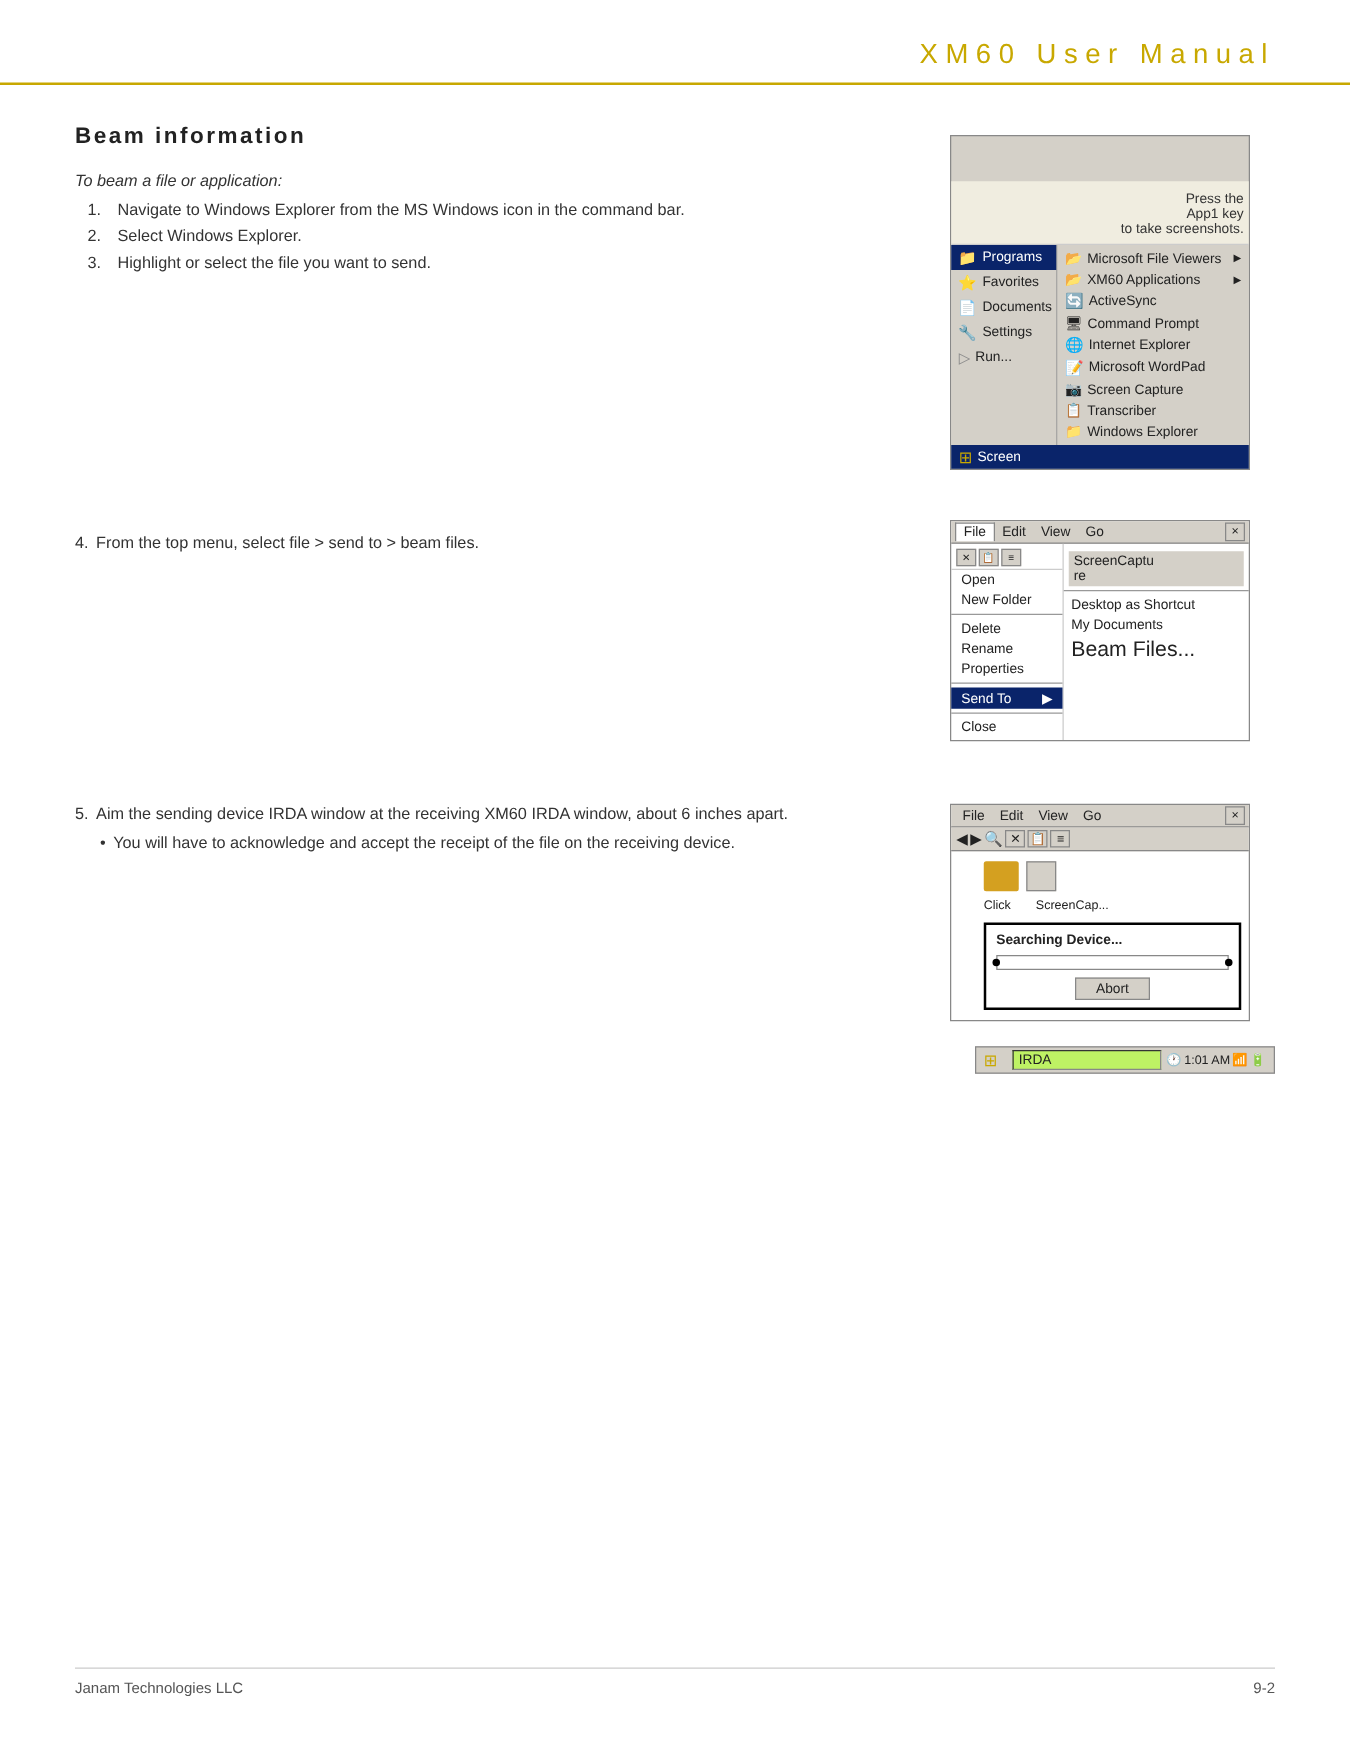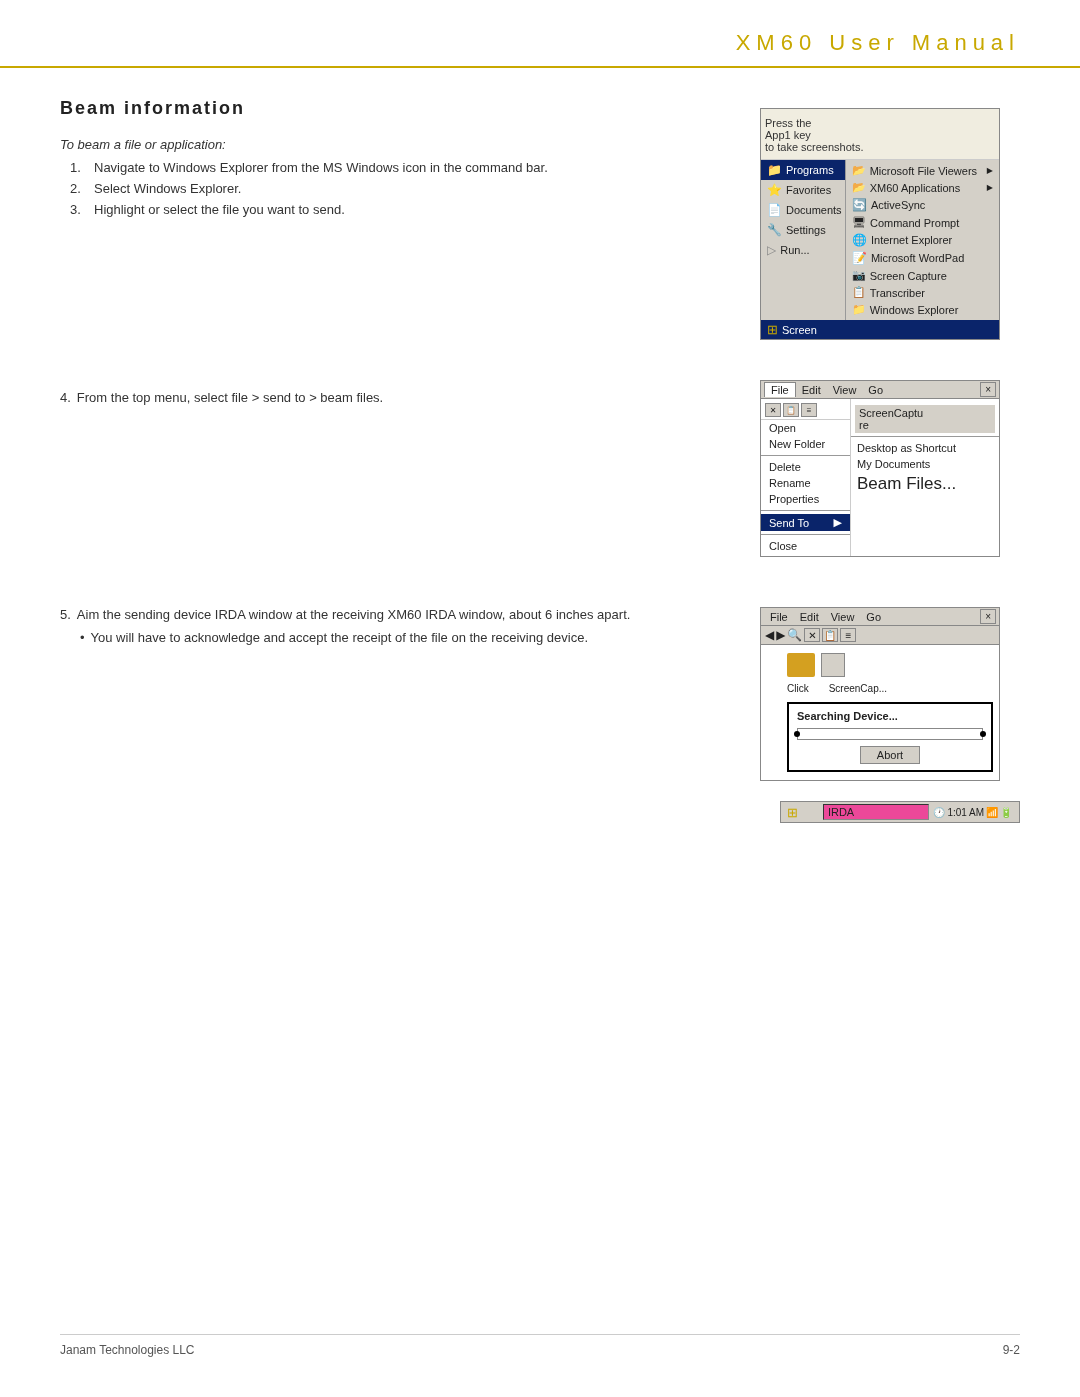--- a/index.html
+++ b/index.html
@@ -114,26 +114,27 @@
     }
 
     
     .start-menu-screenshot {
       width: 240px;
       background: #d4d0c8;
       border: 1px solid #888;
       font-size: 11px;
     }
     .app1-note {
-      text-align: left;
+      text-align: right;
       padding: 8px 4px 6px 4px;
       font-size: 11px;
       color: #333;
       background: #f0ede0;
       border-bottom: 1px solid #ccc;
+      margin-top: 36px;
     }
     .start-menu-body {
       display: flex;
       background: #d4d0c8;
     }
     .start-menu-left {
       width: 85px;
       background: #d4d0c8;
       border-right: 1px solid #999;
     }
@@ -334,25 +335,25 @@
       background: #d4d0c8;
       border: 1px solid #888;
       display: flex;
       align-items: center;
       padding: 2px 6px;
       gap: 4px;
       font-size: 11px;
     }
     .taskbar-irda {
       flex: 1;
-      background: #ec4899;
+      background: #bef264;
       border: 1px inset #888;
       padding: 1px 4px;
       font-size: 11px;
-      margin-left: 21px;
+      margin-left: 8px;
     }
     .taskbar-time {
       font-size: 10px;
       display: flex;
       align-items: center;
       gap: 2px;
     }
 
     
     .footer {

